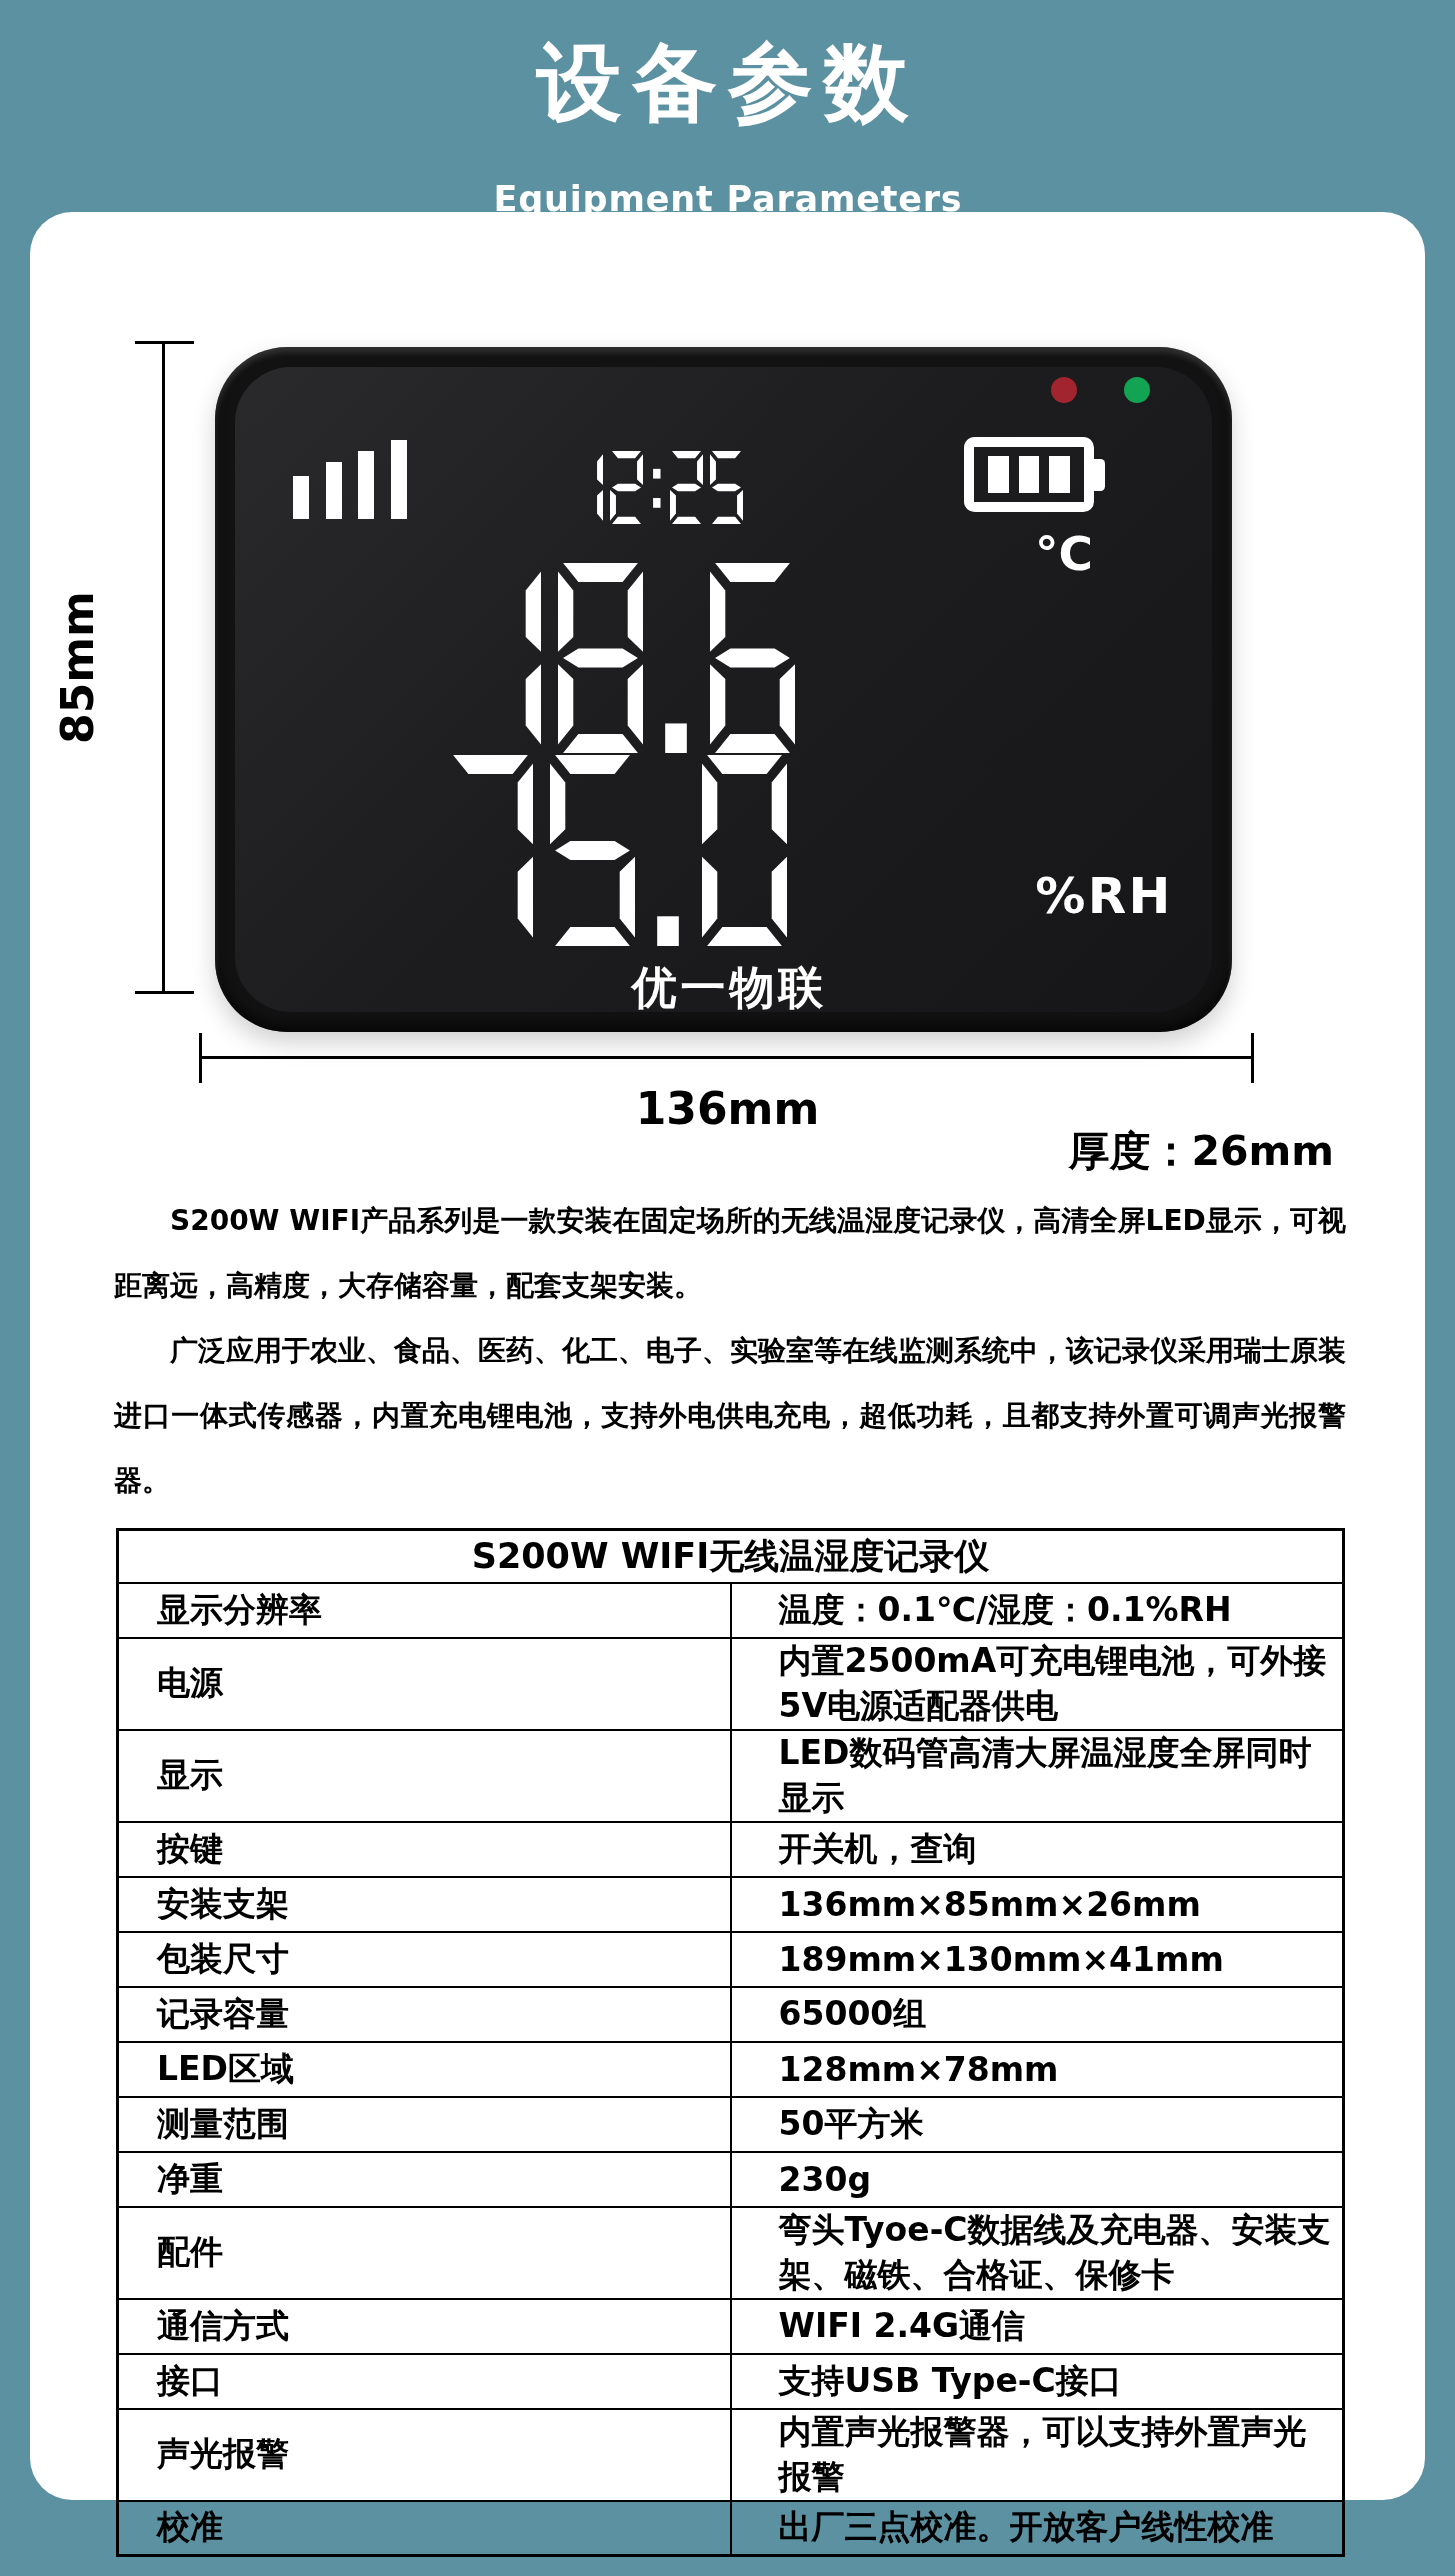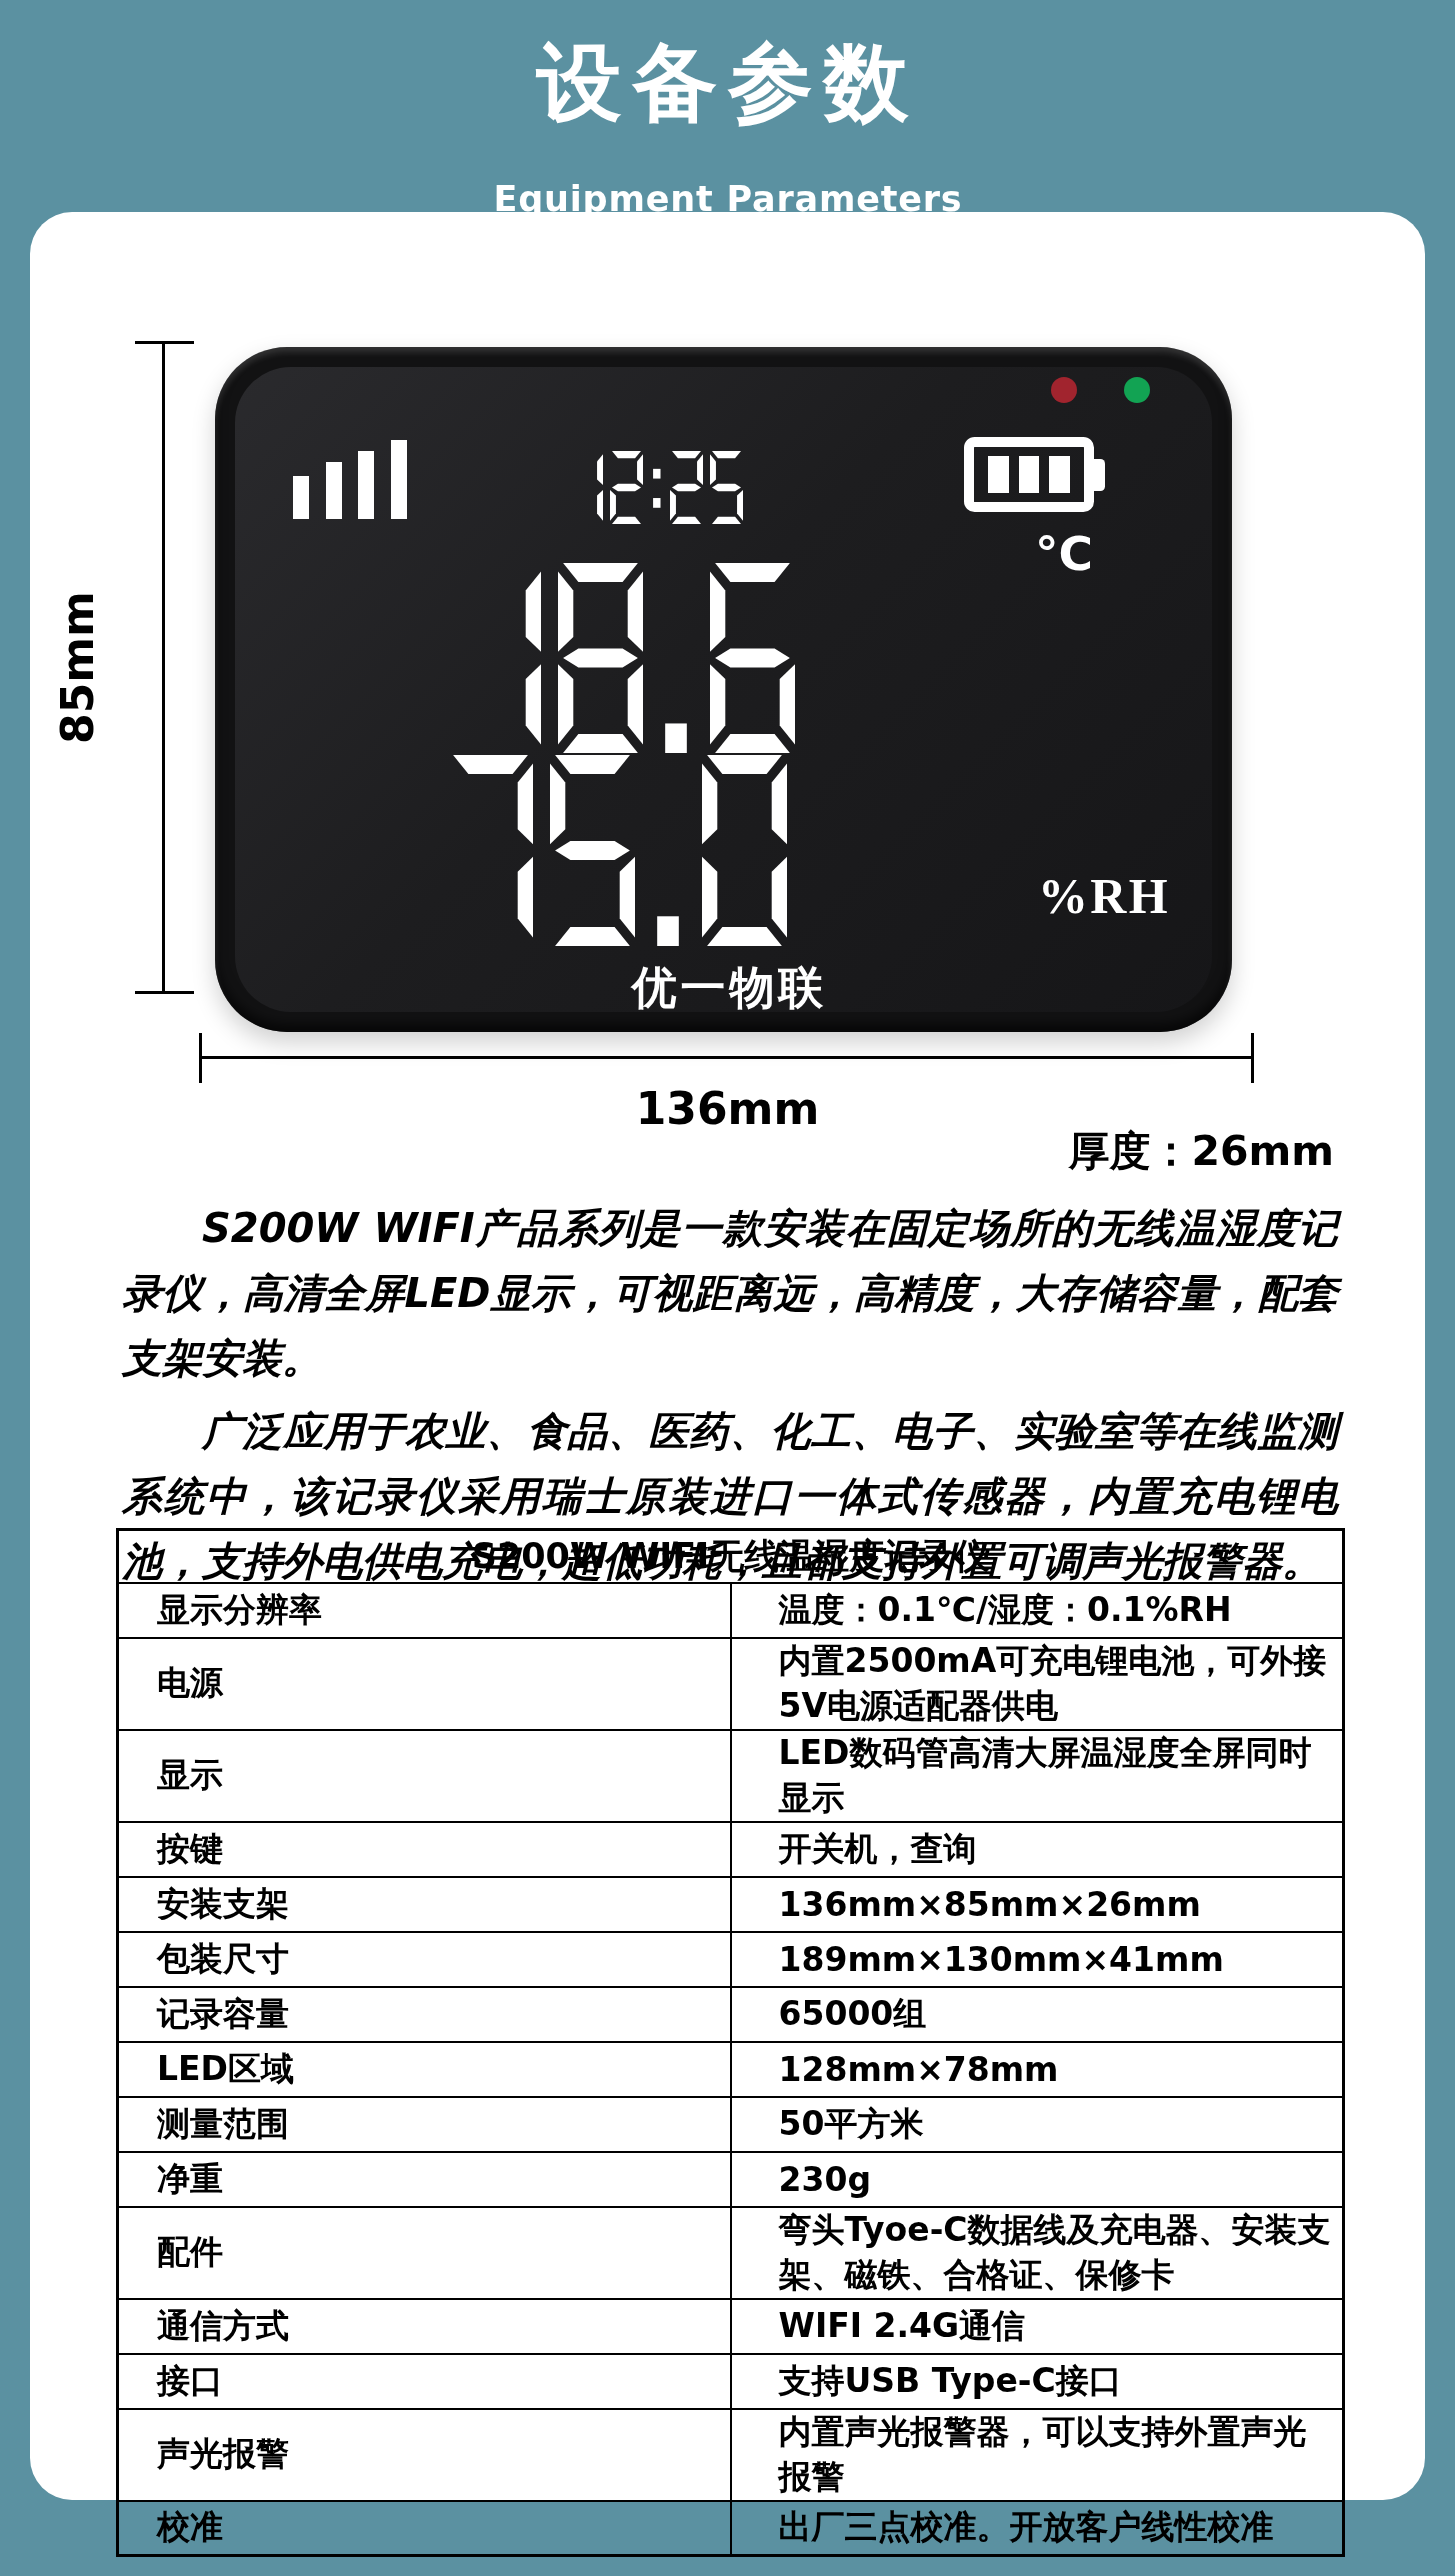--- a/index.html
+++ b/index.html
@@ -39,40 +39,40 @@
     display:flex;gap:10px;align-items:center;justify-content:center;box-sizing:border-box;}
   .battery .cell{width:20.5px;height:37px;background:#fff;}
   .battery .nub{position:absolute;right:-21px;top:50%;transform:translateY(-50%);
     width:13px;height:32px;background:#fff;border-radius:0 4.5px 4.5px 0;}
 
   .led{top:30px;width:26px;height:26px;border-radius:50%;}
   .led-red{left:836px;}
   .led-green{left:909px;}
 
   .unit-c{left:781px;top:179px;width:136px;text-align:center;color:#fff;font-size:47px;font-weight:700;}
-  .unit-rh{left:813px;top:520px;width:152px;text-align:center;color:#fff;font-size:50px;font-weight:700;letter-spacing:2.3px;font-family:Liberation Serif, serif;}
+  .unit-rh{left:813px;top:520px;width:152px;text-align:center;color:#fff;font-size:50px;font-weight:700;letter-spacing:2.3px;}
   .brand{left:309px;top:611px;width:303px;text-align:right;color:#fff;font-size:45px;font-weight:700;letter-spacing:3.8px;}
 
   
   .dim{background:#000;}
   .dim-v-line{left:162px;top:343px;width:3px;height:651px;}
   .dim-v-cap-top{left:135px;top:341px;width:59px;height:3px;}
   .dim-v-cap-bot{left:135px;top:991px;width:59px;height:3px;}
   .dim-v-label{left:-13.6px;top:641px;width:182px;height:53px;line-height:53px;text-align:center;
     font-size:44px;font-weight:700;color:#000;transform:rotate(-90deg);transform-origin:center;}
   .dim-h-line{left:200px;top:1056px;width:1053px;height:3px;}
   .dim-h-cap-l{left:199px;top:1033px;width:3px;height:50px;}
   .dim-h-cap-r{left:1251px;top:1033px;width:3px;height:50px;}
   .dim-h-label{left:576px;top:1083px;width:303px;text-align:center;font-size:44px;font-weight:700;color:#000;}
   .thickness-label{left:1016px;top:1124px;width:318px;text-align:right;font-size:41px;font-weight:700;color:#000;}
 
   
   .desc{left:114px;top:1188px;width:1232px;color:#000;}
-  .desc p{margin:8px;font-size:40px;line-height:65px;font-weight:600;text-align:justify;text-indent:2em;
-    font-family:"DejaVu Sans","Liberation Sans",sans-serif;font-style:italic;}
+  .desc p{margin:0;font-size:28px;line-height:65px;font-weight:600;text-align:justify;text-indent:2em;
+    font-family:"DejaVu Sans","Liberation Sans",sans-serif;}
 
   
   .spec-table{left:116px;top:1528px;width:1229px;border-collapse:collapse;table-layout:fixed;
     border:3px solid #000;color:#000;padding-left:12px;}
   .spec-table th,.spec-table td{border:2.3px solid #000;box-sizing:border-box;}
   .spec-table th{height:53px;font-size:35px;font-weight:700;text-align:center;padding:0;}
   .spec-table td{height:55px;font-size:33px;font-weight:600;}
   .spec-table td.lbl{width:240px;padding:0 0 0 38px;}
   .spec-table td.val{padding:0 7.6px 0 47px;}
 </style>

